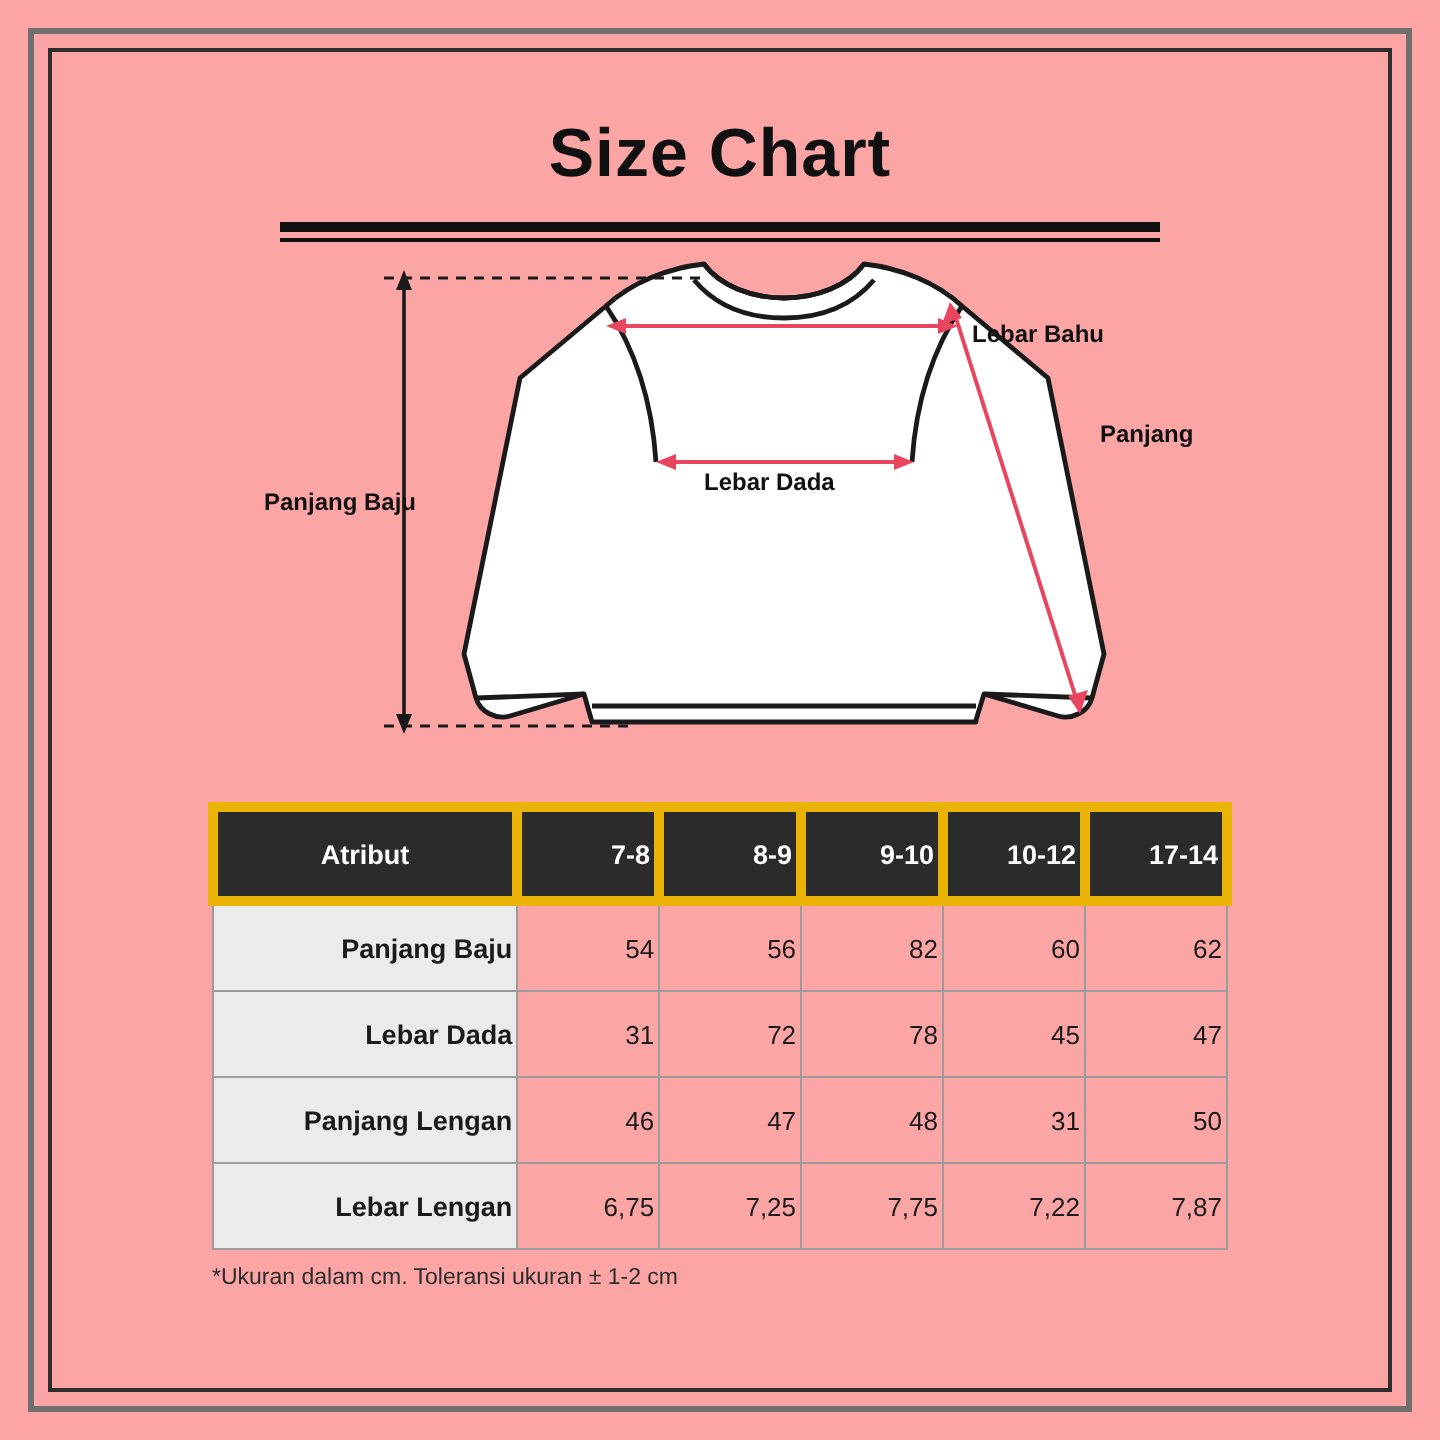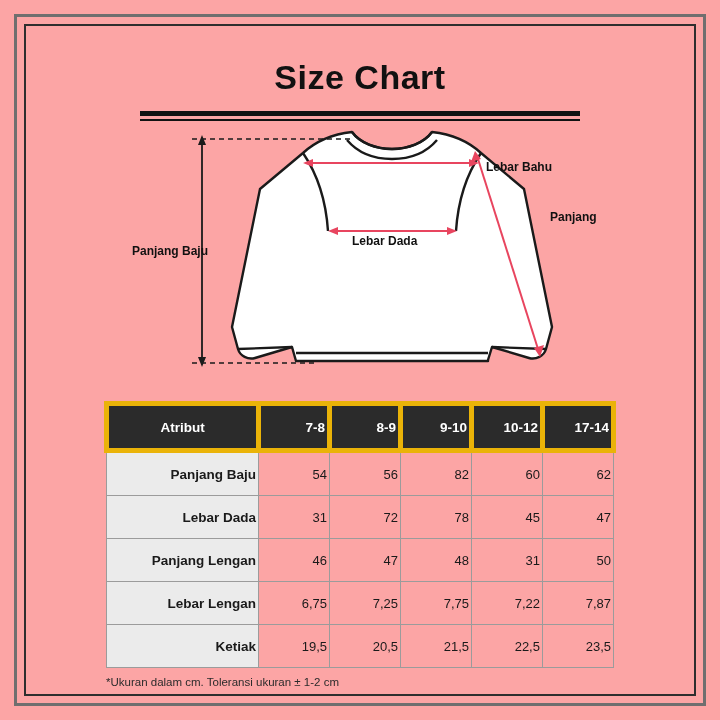--- a/index.html
+++ b/index.html
@@ -252,27 +252,19 @@
             <td>50</td>
           </tr>
           <tr>
             <td class="attr-cell">Lebar Lengan</td>
             <td>6,75</td>
             <td>7,25</td>
             <td>7,75</td>
             <td>7,22</td>
             <td>7,87</td>
           </tr>
-          <tr>
-            <td class="attr-cell">Ketiak</td>
-            <td>19,5</td>
-            <td>20,5</td>
-            <td>21,5</td>
-            <td>22,5</td>
-            <td>23,5</td>
-          </tr>
         </tbody>
       </table>
       <div class="note">*Ukuran dalam cm. Toleransi ukuran ± 1-2 cm</div>
     </div>
 
   </div>
 </div>
 
 </body></html>

